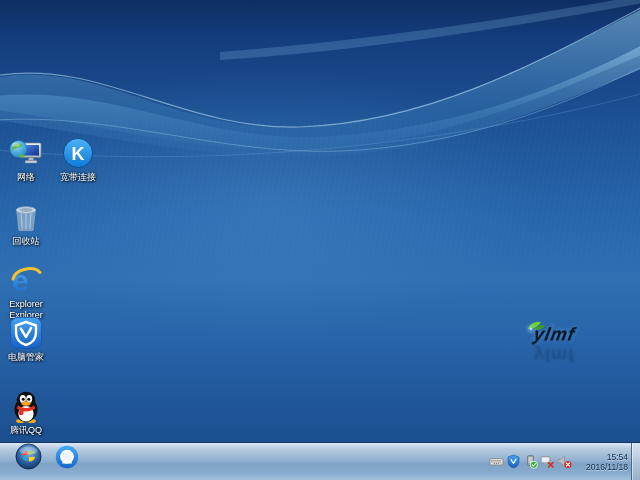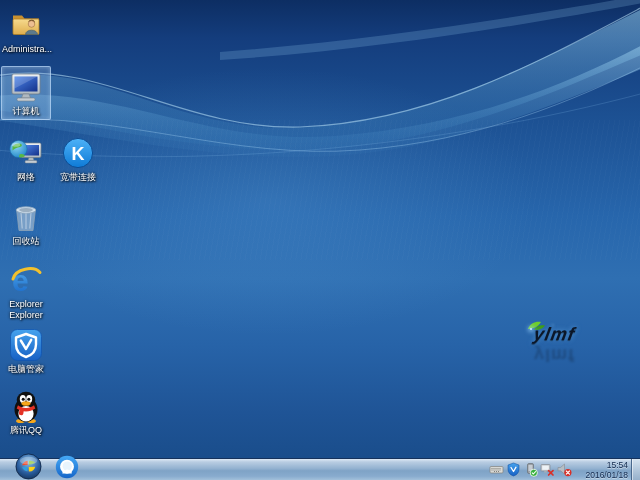--- a/index.html
+++ b/index.html
@@ -26,24 +26,24 @@
     background:#cfeaff;box-shadow:0 0 4px 2px rgba(160,215,255,.7),22px -4px 3px 0 rgba(160,215,255,.45);}
   
   .dicon{position:absolute;width:50px;padding-top:2px;text-align:center;border:1px solid transparent;border-radius:2px;}
   .dicon.selected{background:rgba(165,200,240,0.28);border:1px solid rgba(200,228,255,0.65);
     box-shadow:inset 0 0 4px rgba(220,240,255,0.35);}
   .dicon .ico{width:36px;height:36px;margin:0 auto;}
   .dicon .ico svg{display:block;}
   .dicon .lbl{font-size:9px;line-height:11px;color:#fff;margin-top:1px;padding-bottom:2px;
     text-shadow:1px 1px 2px rgba(0,0,0,0.95),0 0 3px rgba(0,0,0,0.85);}
   
-  .taskbar{position:absolute;left:0;bottom:0;width:640px;height:22px;
+  .taskbar{position:absolute;left:0;bottom:0;width:640px;height:38px;
     border-top:1px solid #15325c;
     background:linear-gradient(180deg,#dde9f5 0%,#b9cde2 14%,#92b1d0 46%,#7fa3c6 56%,#88abce 82%,#a2c0da 100%);
-    display:flex;align-items:flex-end;}
+    display:flex;align-items:flex-start;}
   .start-btn{margin-left:15px;width:27px;height:27px;flex:0 0 auto;}
   .task-item{margin-left:11px;width:28px;height:27px;display:flex;align-items:center;justify-content:center;flex:0 0 auto;}
   .tray{margin-left:auto;display:flex;align-items:center;height:100%;}
   .tray-icon{width:15px;height:15px;margin-right:2px;display:flex;align-items:center;justify-content:center;flex:0 0 auto;}
   .clock{width:50px;margin:0 3px 0 4px;text-align:right;font-size:8.5px;line-height:10px;
     color:#11294d;text-shadow:0 1px 0 rgba(255,255,255,0.45);flex:0 0 auto;}
   .show-desktop{width:9px;height:100%;border-left:1px solid #49688c;flex:0 0 auto;
     background:linear-gradient(180deg,rgba(215,228,240,.95),rgba(150,176,202,.95));
     box-shadow:inset 1px 0 0 rgba(255,255,255,.5);}
   .defs-holder{position:absolute;width:0;height:0;overflow:hidden;}
@@ -122,45 +122,21 @@
   <div class="watermark">
     <svg class="wm-leaf" width="22" height="14" viewBox="0 0 22 14">
       <path d="M2,10 C4,4 10,2 15,3 C12,8 7,10 2,10 Z" fill="#6fce2b"></path>
       <path d="M8,11 C10,7 15,5.5 19,6.5 C16,10.5 12,11.5 8,11 Z" fill="#3f9e15"></path>
     </svg>
     <span class="wm-spark"></span>
     <div class="wm-text">ylmf</div>
     <div class="wm-reflect">ylmf</div>
   </div>
 
-  <div class="dicon" style="left:1px;top:4px">
-    <div class="ico">
-      <svg viewBox="0 0 36 36" width="36" height="36">
-        <path d="M5,8.5 h9 l2.5,3 H31 v4 H5 Z" fill="#c89030"></path>
-        <rect x="5" y="12" width="26" height="15.5" rx="1.2" fill="url(#g-fld)" stroke="#b07f22" stroke-width=".8"></rect>
-        <path d="M20.2,15 a3.5,3.5 0 0 1 6.8,1" fill="#6b4a26"></path>
-        <circle cx="23.5" cy="17" r="3.3" fill="#edbf92" stroke="#9a6b3a" stroke-width=".6"></circle>
-        <path d="M17.5,27.5 c0,-5.8 12,-5.8 12,0 Z" fill="#5d7a8c" stroke="#3f5a6a" stroke-width=".6"></path>
-      </svg>
-    </div>
-    <div class="lbl">Administra...</div>
-  </div>
-
-  <div class="dicon selected" style="left:1px;top:66px">
-    <div class="ico">
-      <svg viewBox="0 0 36 36" width="36" height="36">
-        <rect x="4" y="5" width="28" height="20" rx="1.8" fill="url(#g-bez)" stroke="#76818a" stroke-width=".8"></rect>
-        <rect x="6.5" y="7.5" width="23" height="15" fill="url(#g-scr)"></rect>
-        <path d="M6.5,7.5 L29.5,7.5 L6.5,19.5 Z" fill="rgba(255,255,255,0.18)"></path>
-        <path d="M15,25 h6 l1.5,4 h-9 Z" fill="#aeb8c0" stroke="#76818a" stroke-width=".6"></path>
-        <rect x="9" y="29" width="18" height="3" rx="1.4" fill="#c6cdd3" stroke="#76818a" stroke-width=".6"></rect>
-      </svg>
-    </div>
-    <div class="lbl">计算机</div>
-  </div>
+
 
   <div class="dicon" style="left:1px;top:132px">
     <div class="ico">
       <svg viewBox="0 0 36 36" width="36" height="36">
         <rect x="13" y="8" width="20" height="14.5" rx="1.4" fill="url(#g-bez)" stroke="#76818a" stroke-width=".7"></rect>
         <rect x="15" y="10" width="16" height="10.5" fill="url(#g-scr)"></rect>
         <path d="M21,22.5 h4 l1,3 h-6 Z" fill="#aeb8c0" stroke="#76818a" stroke-width=".5"></path>
         <rect x="17" y="25.5" width="12" height="2.6" rx="1.2" fill="#c6cdd3" stroke="#76818a" stroke-width=".5"></rect>
         <circle cx="10.5" cy="14" r="8.6" fill="url(#g-glb)" stroke="#1a6fae" stroke-width=".6"></circle>
         <path d="M4.5,11.5 c2,-2.8 5.5,-3.8 8.5,-2.6 c1.6,.6 1,2.6 -1,3.1 c-3,.8 -5.5,1.6 -7.5,3.5 Z" fill="#58b846"></path>
@@ -186,21 +162,21 @@
   <div class="dicon" style="left:1px;top:259px">
     <div class="ico">
       <svg viewBox="0 0 36 36" width="36" height="36">
         <text x="4" y="29" font-size="30" font-weight="bold" font-family="&quot;Liberation Sans&quot;,sans-serif" fill="url(#g-ie)">e</text>
         <path d="M5,17 C7.5,6.5 26,3.5 32,10.5" stroke="#f2c12e" stroke-width="3" fill="none" stroke-linecap="round"></path>
       </svg>
     </div>
     <div class="lbl">Explorer Explorer</div>
   </div>
 
-  <div class="dicon" style="left:1px;top:324px">
+  <div class="dicon" style="left:1px;top:312px">
     <div class="ico">
       <svg viewBox="0 0 36 36" width="36" height="36">
         <rect x="2.5" y="2.5" width="31" height="31" rx="7" fill="url(#g-pm)" stroke="#1155ae" stroke-width=".8"></rect>
         <path d="M18,7 L28,10.5 V17.5 C28,24 23.5,28.3 18,30 C12.5,28.3 8,24 8,17.5 V10.5 Z" fill="none" stroke="#fff" stroke-width="2.4" stroke-linejoin="round"></path>
         <path d="M12.8,13.5 L18,22 L23.2,12.8" fill="none" stroke="#fff" stroke-width="2.4" stroke-linecap="round" stroke-linejoin="round"></path>
       </svg>
     </div>
     <div class="lbl">电脑管家</div>
   </div>
 
@@ -296,19 +272,19 @@
       <div class="tray-icon">
         <svg viewBox="0 0 15 15" width="15" height="15">
           <path d="M1,5.5 L3.5,5.5 L7.5,2 L7.5,12 L3.5,8.8 L1,8.8 Z" fill="#b8bec4" stroke="#858b92" stroke-width=".6"></path>
           <circle cx="10.9" cy="10.6" r="3.6" fill="#d83028"></circle>
           <path d="M9.3,9 L12.5,12.2 M12.5,9 L9.3,12.2" stroke="#fff" stroke-width="1.1" stroke-linecap="round"></path>
         </svg>
       </div>
 
       <div class="clock">
         <div>15:54</div>
-        <div>2016/01/18</div>
+        <div>2016/11/18</div>
       </div>
 
       <div class="show-desktop"></div>
     </div>
   </div>
 </div>
 
 </body></html>

